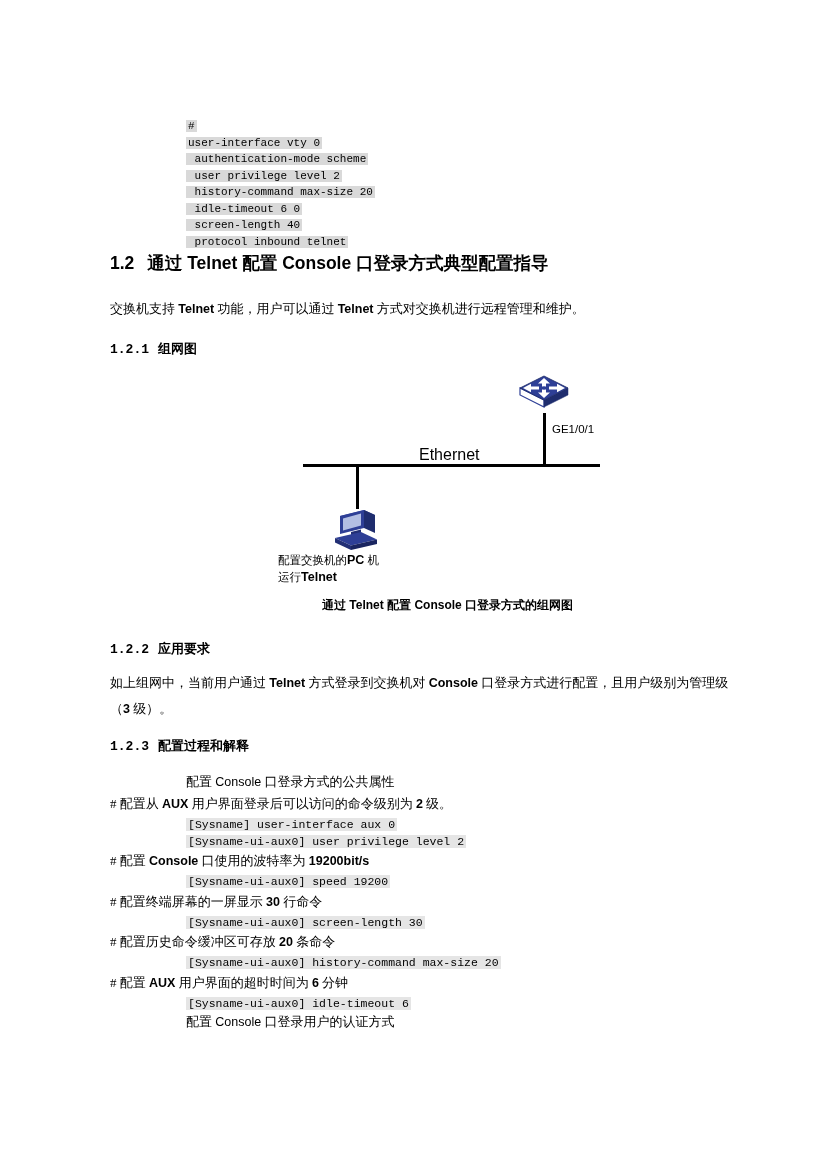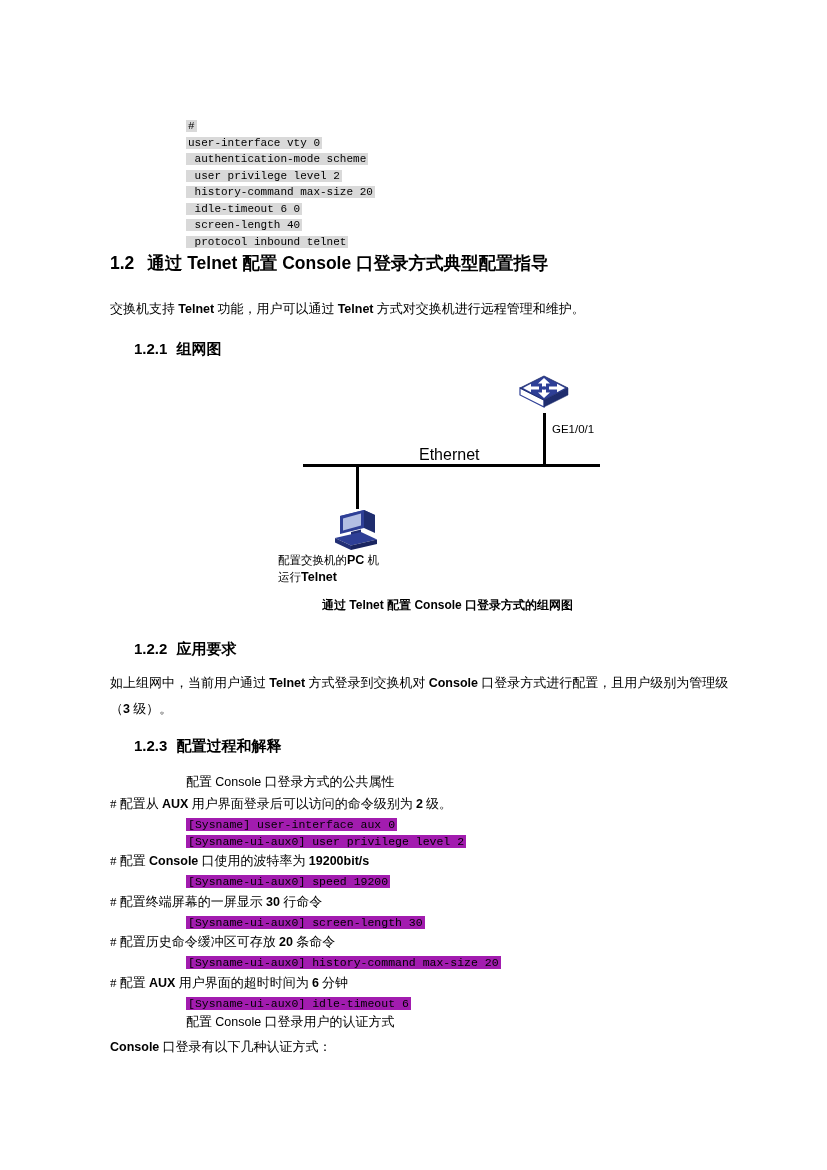--- a/index.html
+++ b/index.html
@@ -12,29 +12,29 @@
   .abs { position:absolute; }
 
   
   .codeblk .line { line-height:13.5px; white-space:pre; }
   .codeblk .hl {
     background:#d9d9d9; font-family:"Liberation Mono", monospace;
     font-size:11px; padding:0 2px;
   }
   .steps .code-line { line-height:15.6px; white-space:pre; }
   .steps .code-line .hl {
-    background:#a21caf; font-family:"Liberation Mono", monospace;
+    background:#e5e5e5; font-family:"Liberation Mono", monospace;
     font-size:11.5px; padding:0 2px;
   }
   .steps .code-lines { margin-left:76px; }
 
   
   .h1 { font-family:"Liberation Sans", sans-serif; font-weight:bold; font-size:17.5px; }
   .h1 .num { margin-right:13px; }
-  .h2 { font-family:Liberation Sans, sans-serif; font-weight:bold; font-size:15px;margin-left:24px; }
+  .h2 { font-family:Liberation Mono, monospace; font-weight:bold; font-size:13px; }
   .h2 .num { margin-right:9px; }
 
   
   .body-text { font-size:13px; line-height:26px; }
   span.b { font-family:"Liberation Sans", sans-serif; font-weight:bold; font-size:12.5px; }
   span.s { font-family:"Liberation Sans", sans-serif; font-size:12.5px; }
 
   .steps { width:660px; font-size:13px; }
   .steps .step-text { line-height:24px; }
   .steps .li { line-height:20px; margin-left:76px; }
@@ -158,16 +158,15 @@
 
     <div>
       <div class="step-text"><span># 配置 </span><span class="b">AUX</span><span> 用户界面的超时时间为 </span><span class="b">6</span><span> 分钟</span></div>
       <div class="code-lines">
           <div class="code-line"><span class="hl">[Sysname-ui-aux0] idle-timeout 6</span></div>
         </div>
     </div>
 
     <div class="li"><span>配置 </span><span class="s">Console</span><span> 口登录用户的认证方式</span></div>
 
-    <div class="closing"><span class="b">Console</span><span> 口登录有以下几种认证方式：</span></div>
   </div>
 
 </div>
 
 </body></html>

